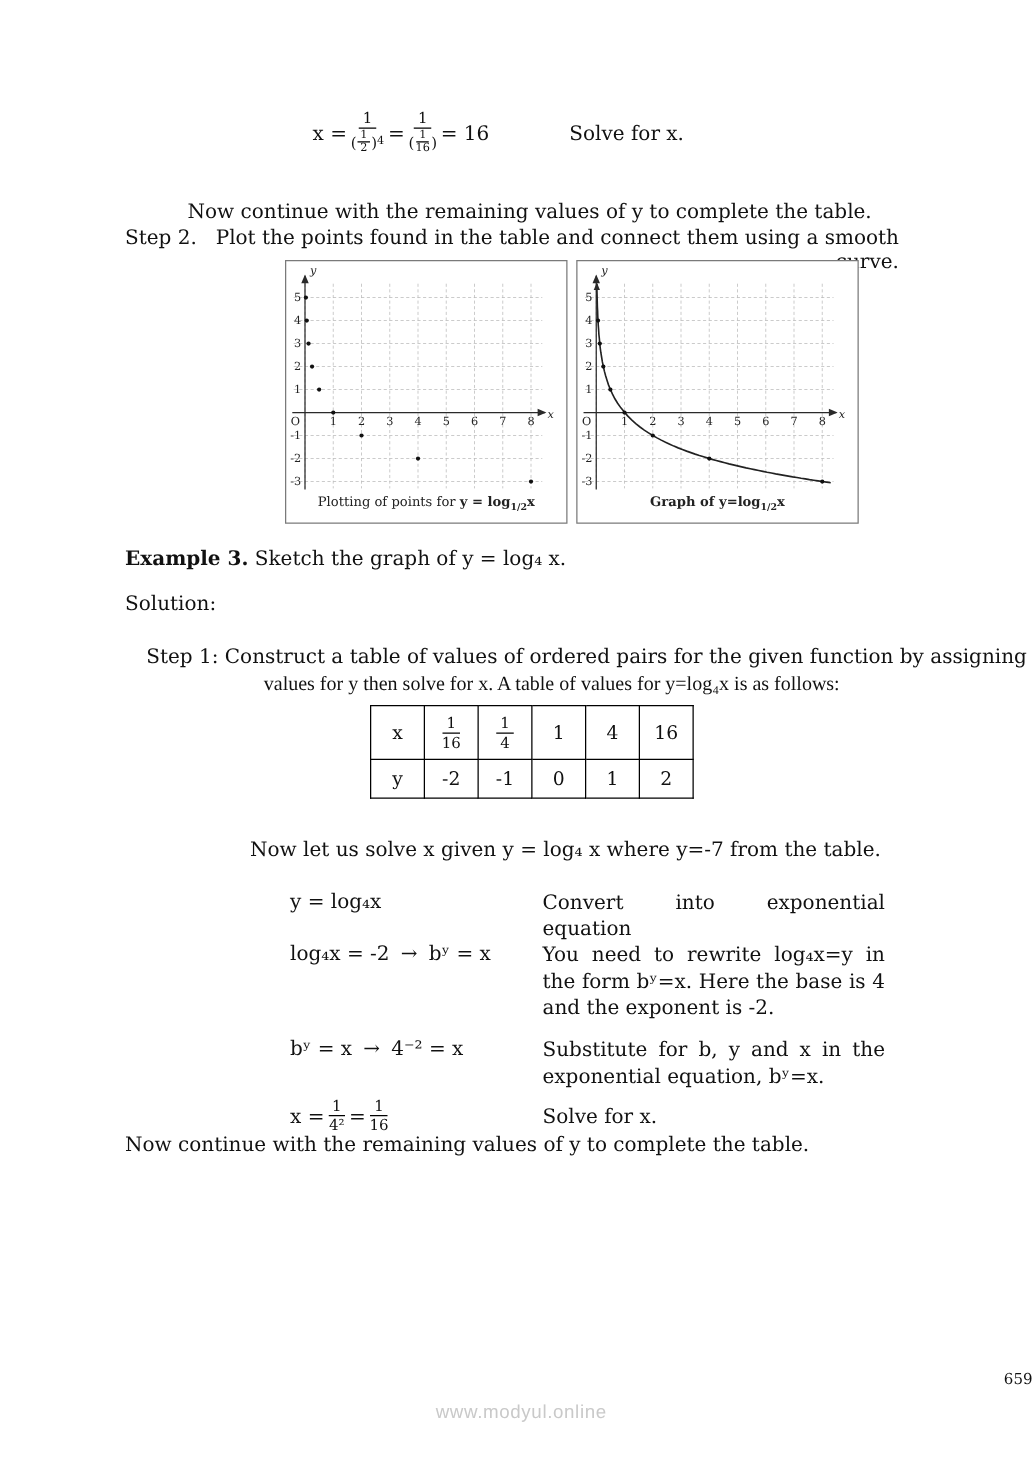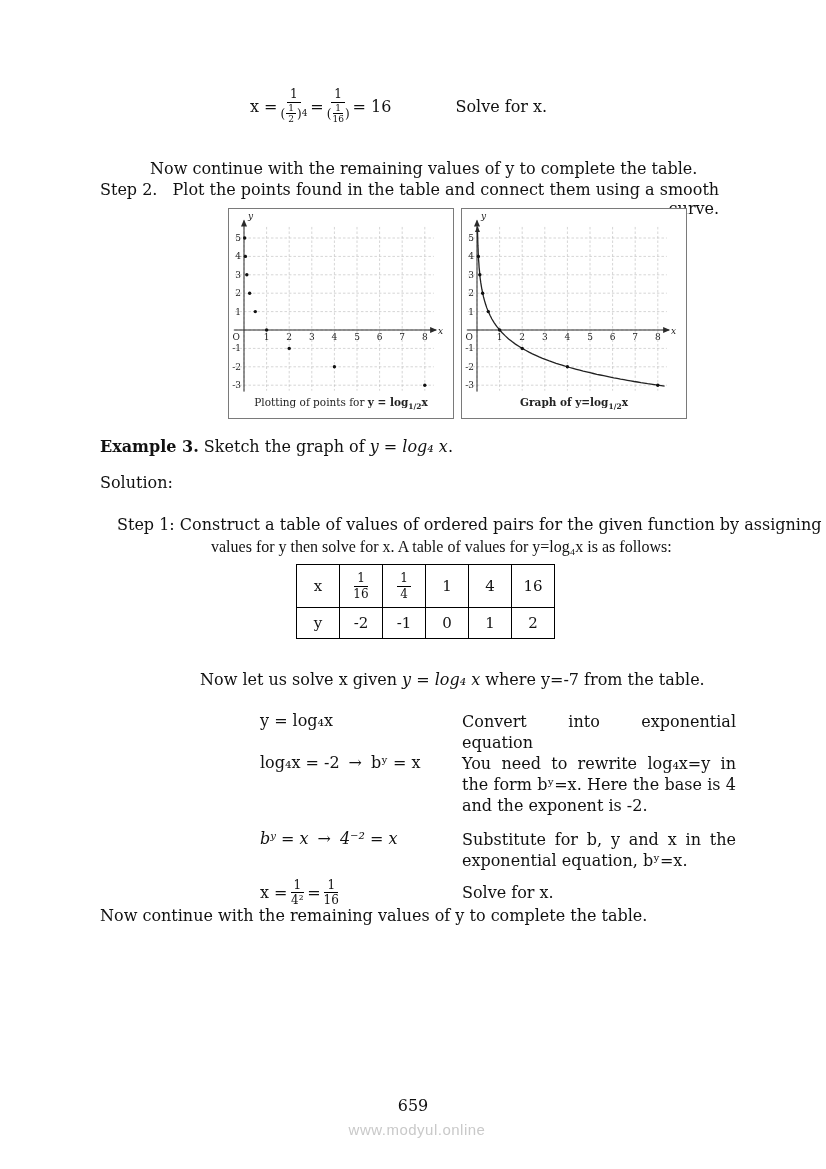--- a/index.html
+++ b/index.html
@@ -1,21 +1,21 @@
 <!DOCTYPE html>
 <html><head>
 <meta charset="utf-8">
 <style>
   html,body{margin:0;padding:0;background:#ffffff;}
   body{font-family:"DejaVu Serif", serif; color:#111; font-size:16px;}
   .page{position:relative;width:826px;height:1169px;background:#fff;overflow:hidden;}
   .abs{position:absolute;}
   .nowrap{white-space:nowrap;}
   b{font-weight:bold;}
-  .it{font-style:italic;}
+  .it{}
 
   
   .frac{display:inline-flex;flex-direction:column;align-items:center;vertical-align:middle;line-height:1.05;font-size:12px;margin:0 3px;}
   .frac .num{border-bottom:1px solid #000;padding:0 3px 1px;text-align:center;}
   .frac .den{padding-top:1px;display:inline-flex;align-items:center;justify-content:center;}
   .frac.tiny{font-size:9px;margin:0 1px;}
   .frac.tiny .num{padding:0 2px 0;}
   sup{font-size:9px;vertical-align:super;}
 
   
@@ -42,21 +42,21 @@
   table.vals tr:last-child td{height:26px;}
 
   
   .work{width:478px;}
   .work-row{display:flex;align-items:flex-start;}
   .work-left{width:202px;flex:none;}
   .work-right{width:274px;text-align:justify;line-height:1.32;}
   .row3{margin-top:12px;}
   .row4{margin-top:8px;align-items:center;}
 
-  .pagenum{width:100%;text-align:center;font-size:16px;}
+  .pagenum{width:100%;text-align:right;font-size:12px;}
   .watermark{width:100%;text-align:center;font-size:15px;color:#c9c9c9;font-family:"Liberation Sans",sans-serif;letter-spacing:0.5px;}
 </style>
 </head>
 <body>
 
 <div class="page">
 
   <div class="abs eqflex" style="left:250px;top:88px;">
     <span>x =</span>
     <span class="frac">
@@ -250,21 +250,21 @@
       <td>1</td>
       <td>2</td>
     </tr>
   </tbody>
     </table>
 
   <div class="abs nowrap" style="left:200px;top:670px;">
     <span>Now let us solve x given </span><span class="it">y = log₄ x</span><span> where y=-7 from the table.</span>
   </div>
 
-  <div class="abs work" style="left:260px;top:711px;">
+  <div class="abs work" style="left:232px;top:711px;">
     <div class="work-row">
       <div class="work-left">y = log₄x</div>
       <div class="work-right">Convert into exponential equation</div>
     </div>
     <div class="work-row">
       <div class="work-left">
         <span>log₄x = -2</span><span class="arrow">→</span><span>bʸ = x</span>
       </div>
       <div class="work-right">You need to rewrite log₄x=y in the form bʸ=x. Here the base is 4 and the exponent is -2.</div>
     </div>

